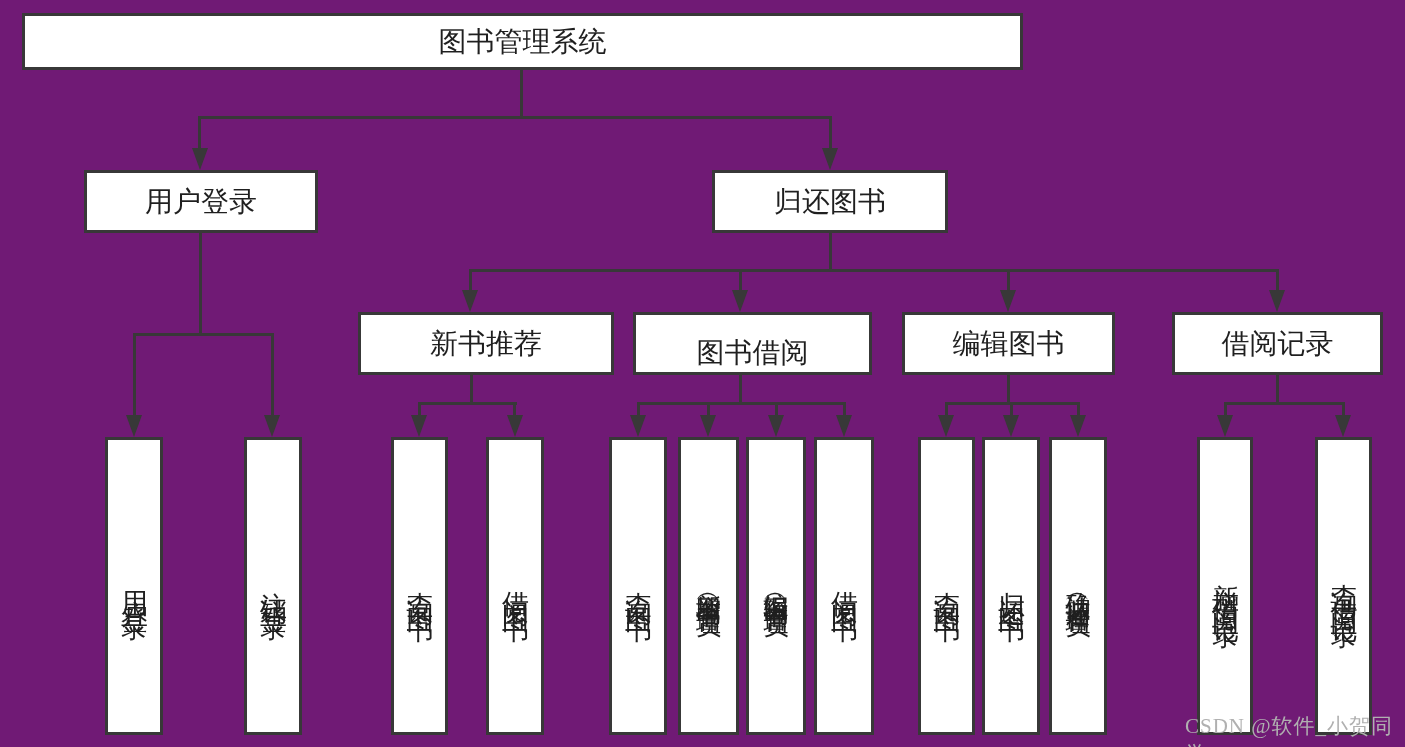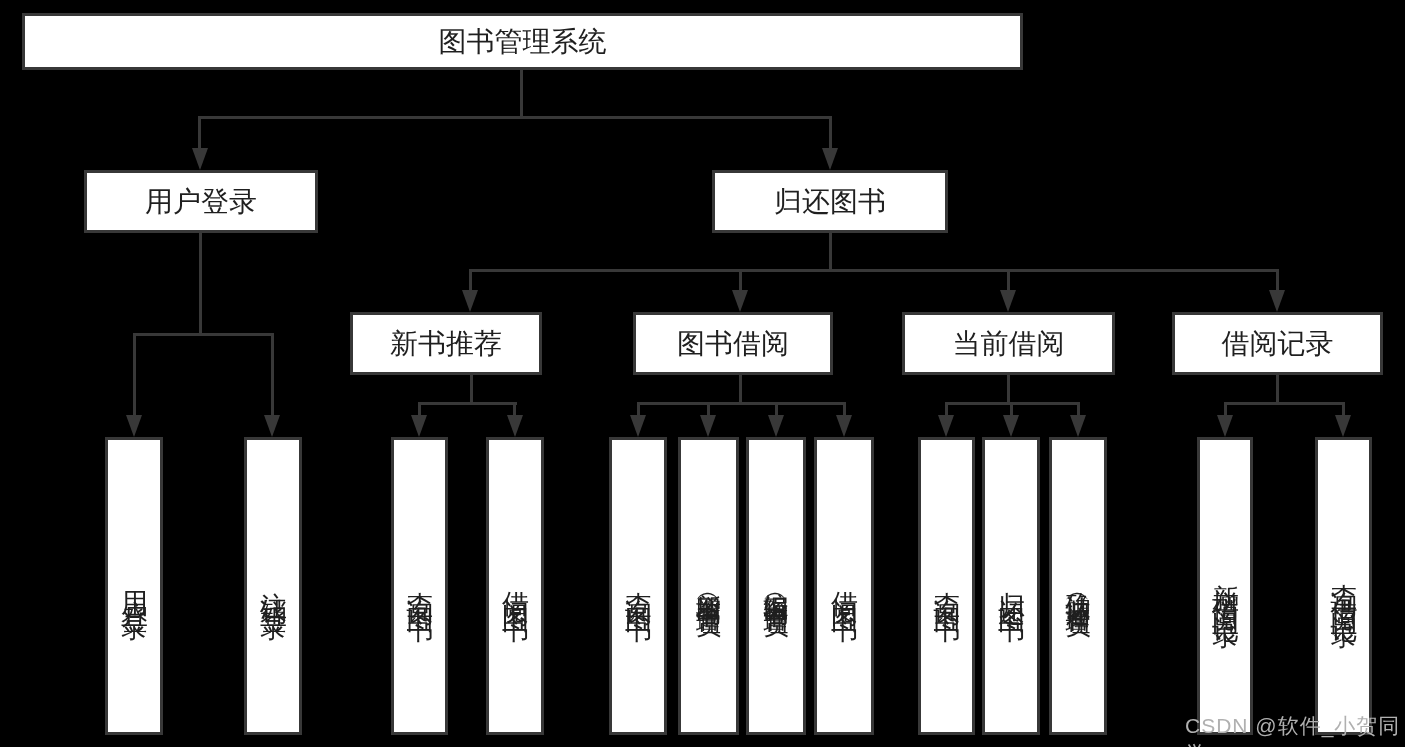--- a/index.html
+++ b/index.html
@@ -1,18 +1,18 @@
 <!DOCTYPE html>
 <html><head>
 <meta charset="utf-8">
 <style>
   html,body{margin:0;padding:0;background:#ffffff;}
   #canvas{
-    position:relative;width:1405px;height:747px;background:#000000;overflow:hidden;
-    font-family:Liberation Sans, sans-serif;
+    position:relative;width:1405px;height:747px;background:#701a75;overflow:hidden;
+    font-family:Liberation Serif, serif;
   }
   .box{
     position:absolute;box-sizing:border-box;
     border:3px solid #383838;background:#ffffff;
     display:flex;align-items:center;justify-content:center;
     font-size:28px;color:#1f1f1f;white-space:nowrap;
   }
   .vbox{font-size:27px;}
   .vbox span{
     writing-mode:vertical-rl;text-orientation:mixed;
@@ -101,28 +101,28 @@
     <span>图书管理系统</span>
   </div>
 
   <div class="box" style="left:84px;top:170px;width:234px;height:63px;">
     <span>用户登录</span>
   </div>
   <div class="box" style="left:712px;top:170px;width:236px;height:63px;">
     <span>归还图书</span>
   </div>
 
-  <div class="box" style="left:350px;top:312px;width:192px;height:63px;">
+  <div class="box" style="left:358px;top:312px;width:256px;height:63px;">
     <span>新书推荐</span>
   </div>
-  <div class="box" style="left:633px;top:312px;width:200px;height:63px;">
+  <div class="box" style="left:633px;top:312px;width:239px;height:63px;align-items:flex-end;">
     <span>图书借阅</span>
   </div>
   <div class="box" style="left:902px;top:312px;width:213px;height:63px;">
-    <span>当前借阅</span>
+    <span>编辑图书</span>
   </div>
   <div class="box" style="left:1172px;top:312px;width:211px;height:63px;">
     <span>借阅记录</span>
   </div>
 
   <div class="box vbox" style="left:105px;top:437px;width:58px;height:298px;">
     <span>用户登录</span>
   </div>
   <div class="box vbox" style="left:244px;top:437px;width:58px;height:298px;">
     <span>注销登录</span>

